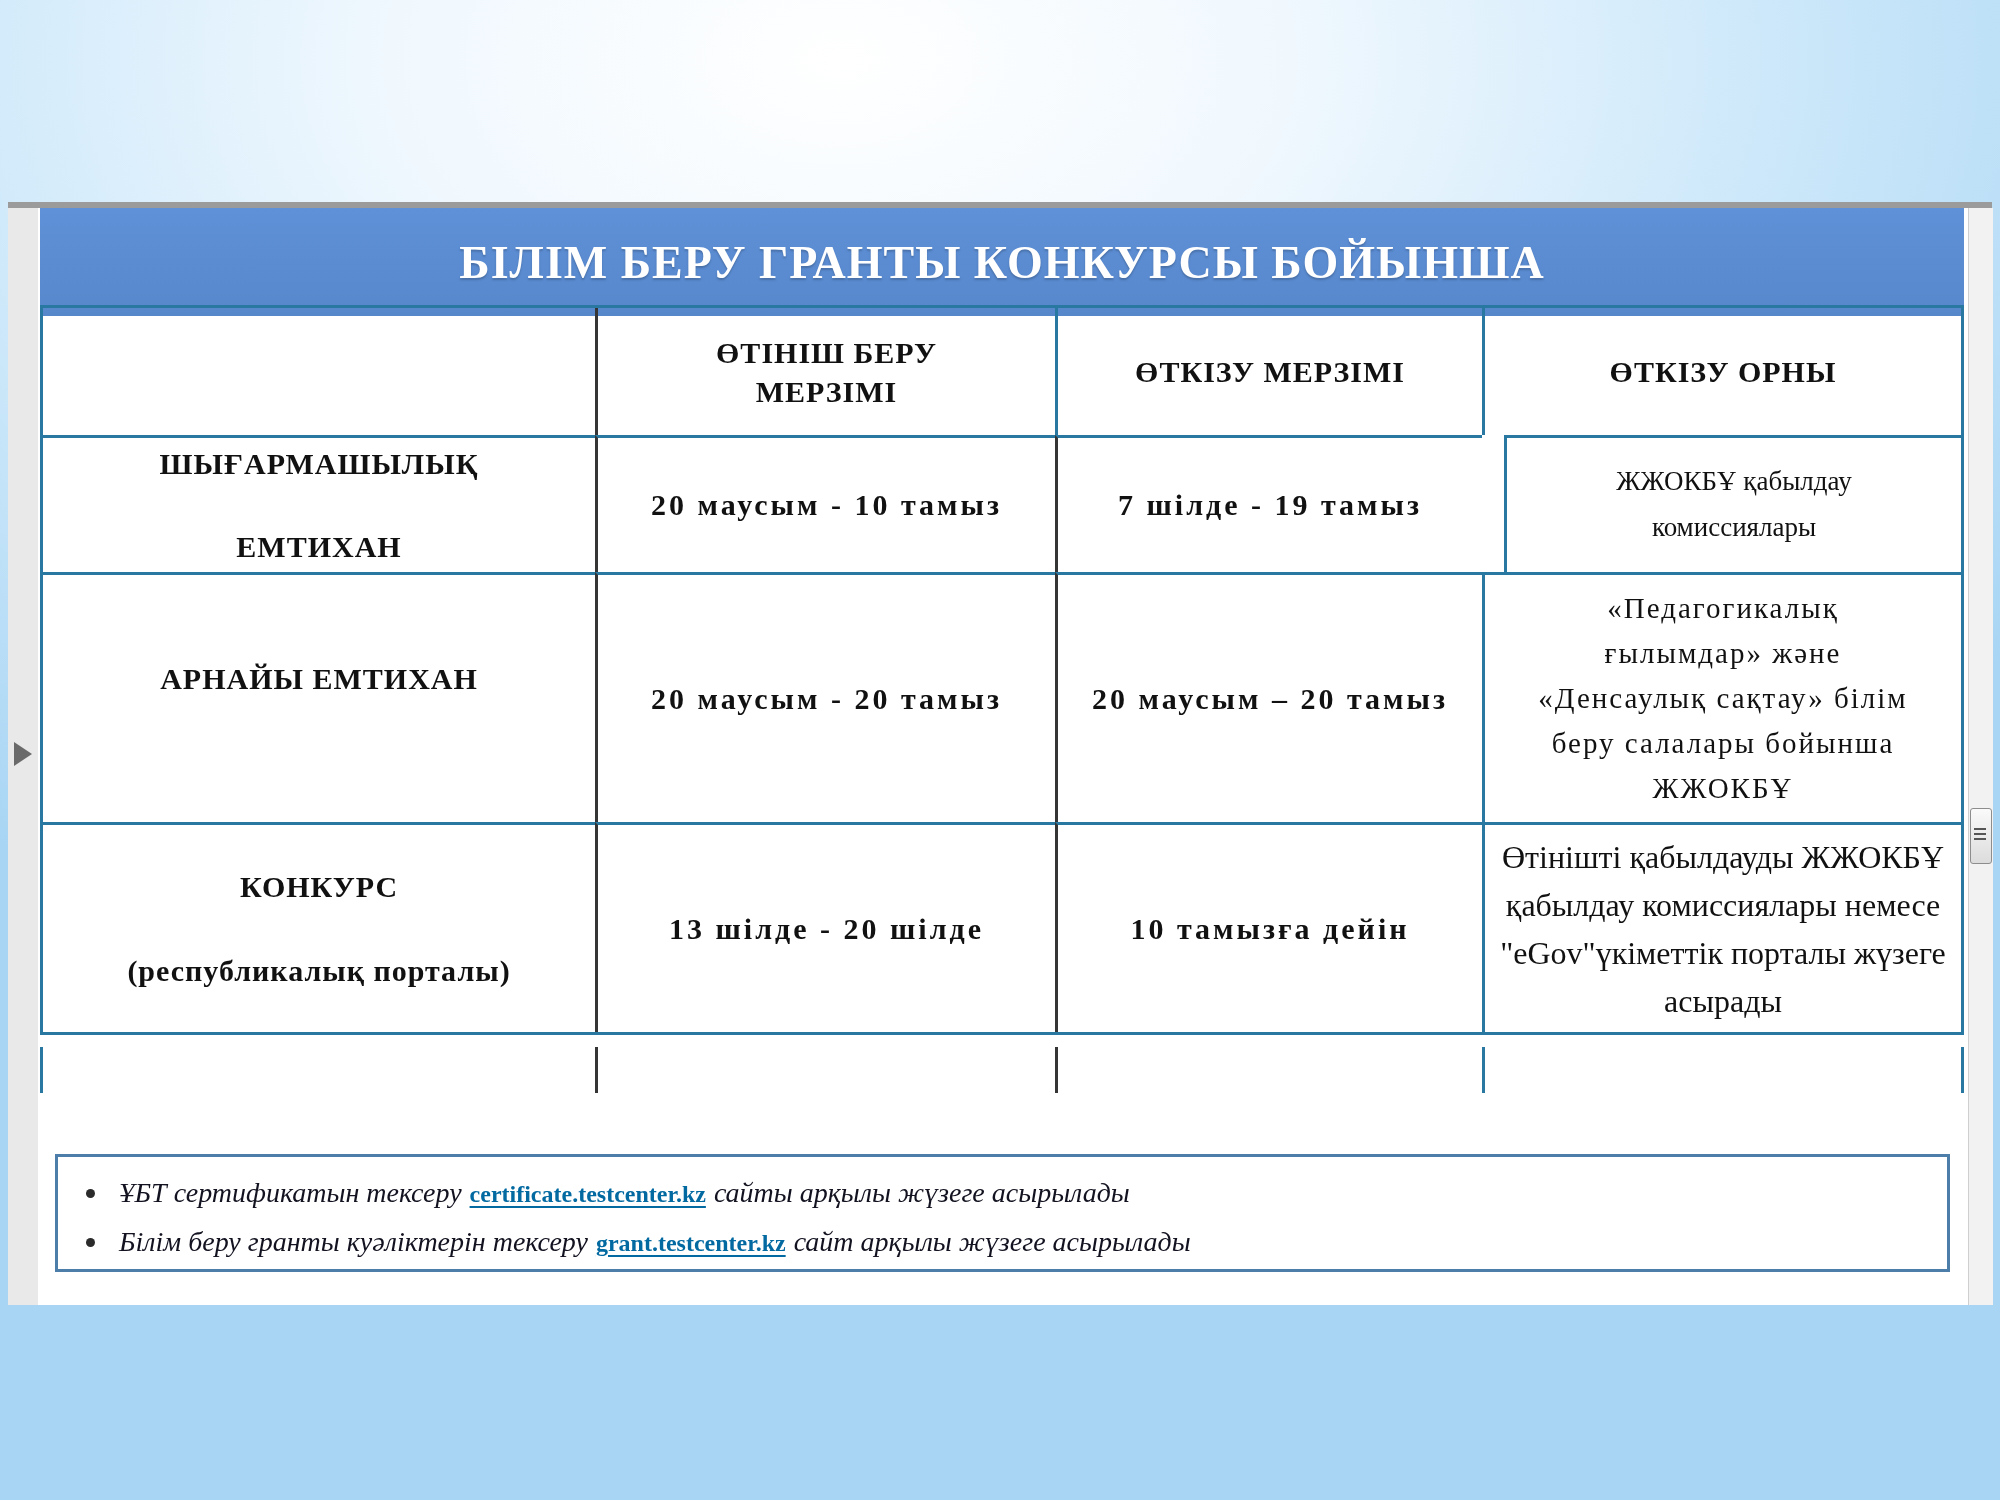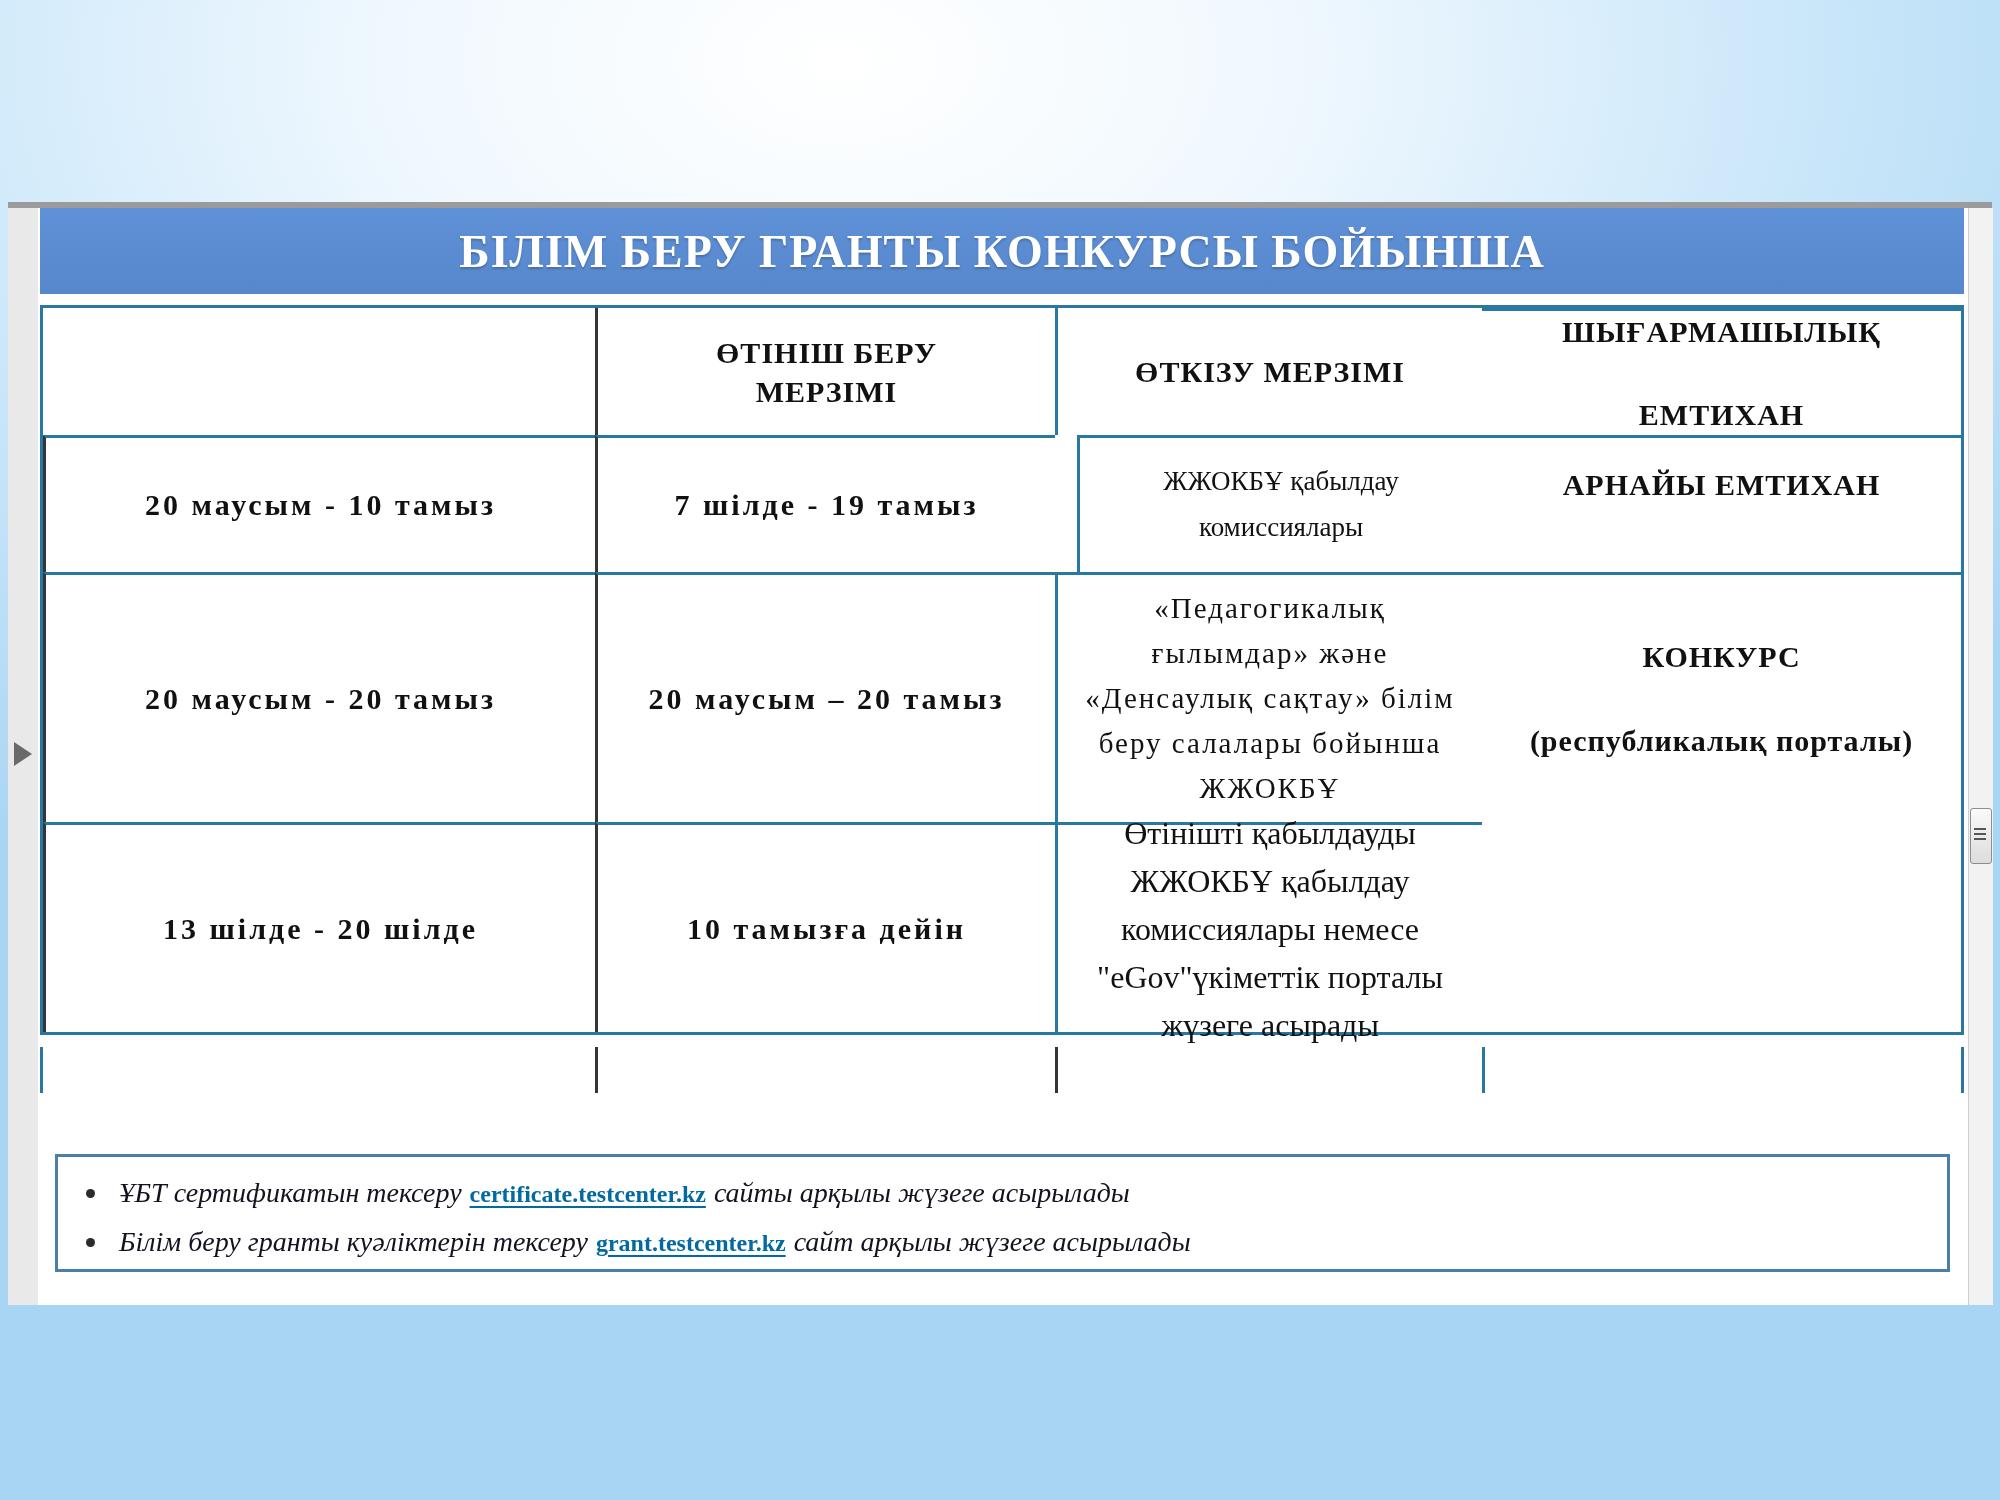--- a/index.html
+++ b/index.html
@@ -19,21 +19,21 @@
     border-left:18px solid #6a6a6a;border-top:12px solid transparent;border-bottom:12px solid transparent;}
   .right-rail{left:1968px;top:208px;width:24px;height:1097px;background:#f2f2f2;border-left:1px solid #cfcfcf;}
   .thumb{left:1px;top:600px;width:20px;height:54px;background:linear-gradient(#fafafa,#dcdcdc);
     border:1px solid #8d8d8d;border-radius:3px;cursor:pointer;}
   .grip{left:3px;top:19px;width:12px;height:14px;
     background:repeating-linear-gradient(#565656 0 2px,transparent 2px 5px);}
 
   
   .page{left:38px;top:208px;width:1930px;height:1097px;background:#ffffff;}
 
-  .title-bar{left:2px;top:0;width:1924px;height:86px;
+  .title-bar{left:2px;top:0;width:1924px;height:108px;
     background:linear-gradient(#5f91d8,#5787cb);
     display:flex;align-items:center;justify-content:center;}
   .title-text{color:#ffffff;font-weight:bold;font-size:46px;letter-spacing:1px;
     text-shadow:0 2px 2px rgba(40,60,90,.35);}
 
   
   .grant-table{left:2px;top:97px;width:1924px;height:730px;box-sizing:border-box;
     border:3px solid #2878a2;display:grid;
     grid-template-columns:552px 460px 427px 479px;
     grid-template-rows:127px 137px 250px 210px;}
@@ -90,20 +90,23 @@
     <div class="abs grant-table">
 
       <div class="c hdr"></div>
       <div class="c hdr bl-dark">
         <span class="ln">ӨТІНІШ БЕРУ</span>
         <span class="ln">МЕРЗІМІ</span>
       </div>
       <div class="c hdr bl-teal">
         <span class="ln">ӨТКІЗУ МЕРЗІМІ</span>
       </div>
+      <div class="c hdr bl-teal">
+        <span class="ln">ӨТКІЗУ ОРНЫ</span>
+      </div>
 
       <div class="c name bt">
         <span class="ln">ШЫҒАРМАШЫЛЫҚ</span>
         <span class="ln">ЕМТИХАН</span>
       </div>
       <div class="c date bt bl-dark">20 маусым - 10 тамыз</div>
       <div class="c date bt bl-dark">7 шілде - 19 тамыз</div>
       <div class="c venue1 bt bl-teal">
         <span class="inner">ЖЖОКБҰ қабылдау комиссиялары</span>
       </div>

